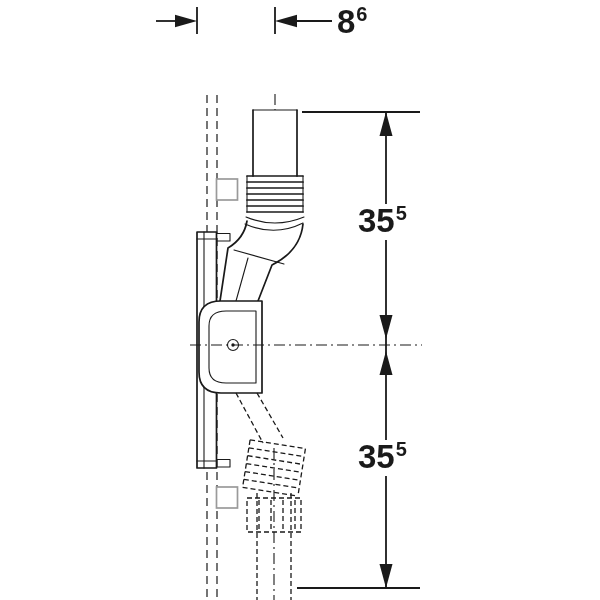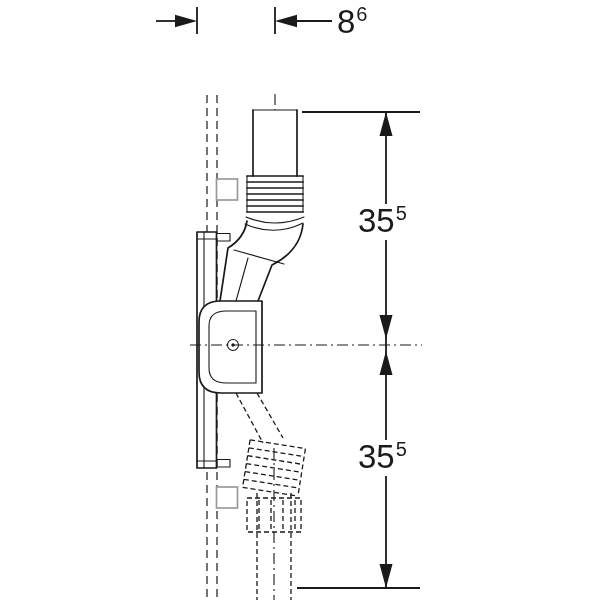--- a/index.html
+++ b/index.html
@@ -1,16 +1,16 @@
 <!DOCTYPE html>
 <html style="--line: #1a1a1a; --fastener: #9a9a9a; --bg: #ffffff;"><head>
 <meta charset="utf-8">
 <style>
   html,body{margin:0;padding:0;width:600px;height:600px;overflow:hidden;background:var(--bg,#ffffff);}
-  .canvas{width:600px;height:600px;position:relative;background:var(--bg,#ffffff);}
+  .canvas{width:600px;height:600px;position:relative;background:var(--bg,#ffffff);font-weight:bold;}
   svg{display:block;}
   .ln{stroke:var(--line,#1a1a1a);fill:none;stroke-width:1.7;stroke-linejoin:round;stroke-linecap:round;}
   .thin{stroke-width:1.1;}
   .dim{stroke:var(--line,#1a1a1a);fill:none;stroke-width:1.8;stroke-linecap:butt;}
   .arrow{fill:var(--line,#1a1a1a);stroke:none;}
   .dash{stroke:var(--line,#1a1a1a);fill:none;stroke-dasharray:8 5;stroke-width:1.2;}
   .dashdot{stroke:var(--line,#1a1a1a);fill:none;stroke-dasharray:11 4 2 4;stroke-width:1.1;}
   .hid{stroke:var(--line,#1a1a1a);fill:none;stroke-dasharray:5 3;stroke-width:1.3;}
   .sq{stroke:var(--fastener,#9a9a9a);fill:#fff;stroke-width:1.7;}
   .fillw{fill:#fff;}

